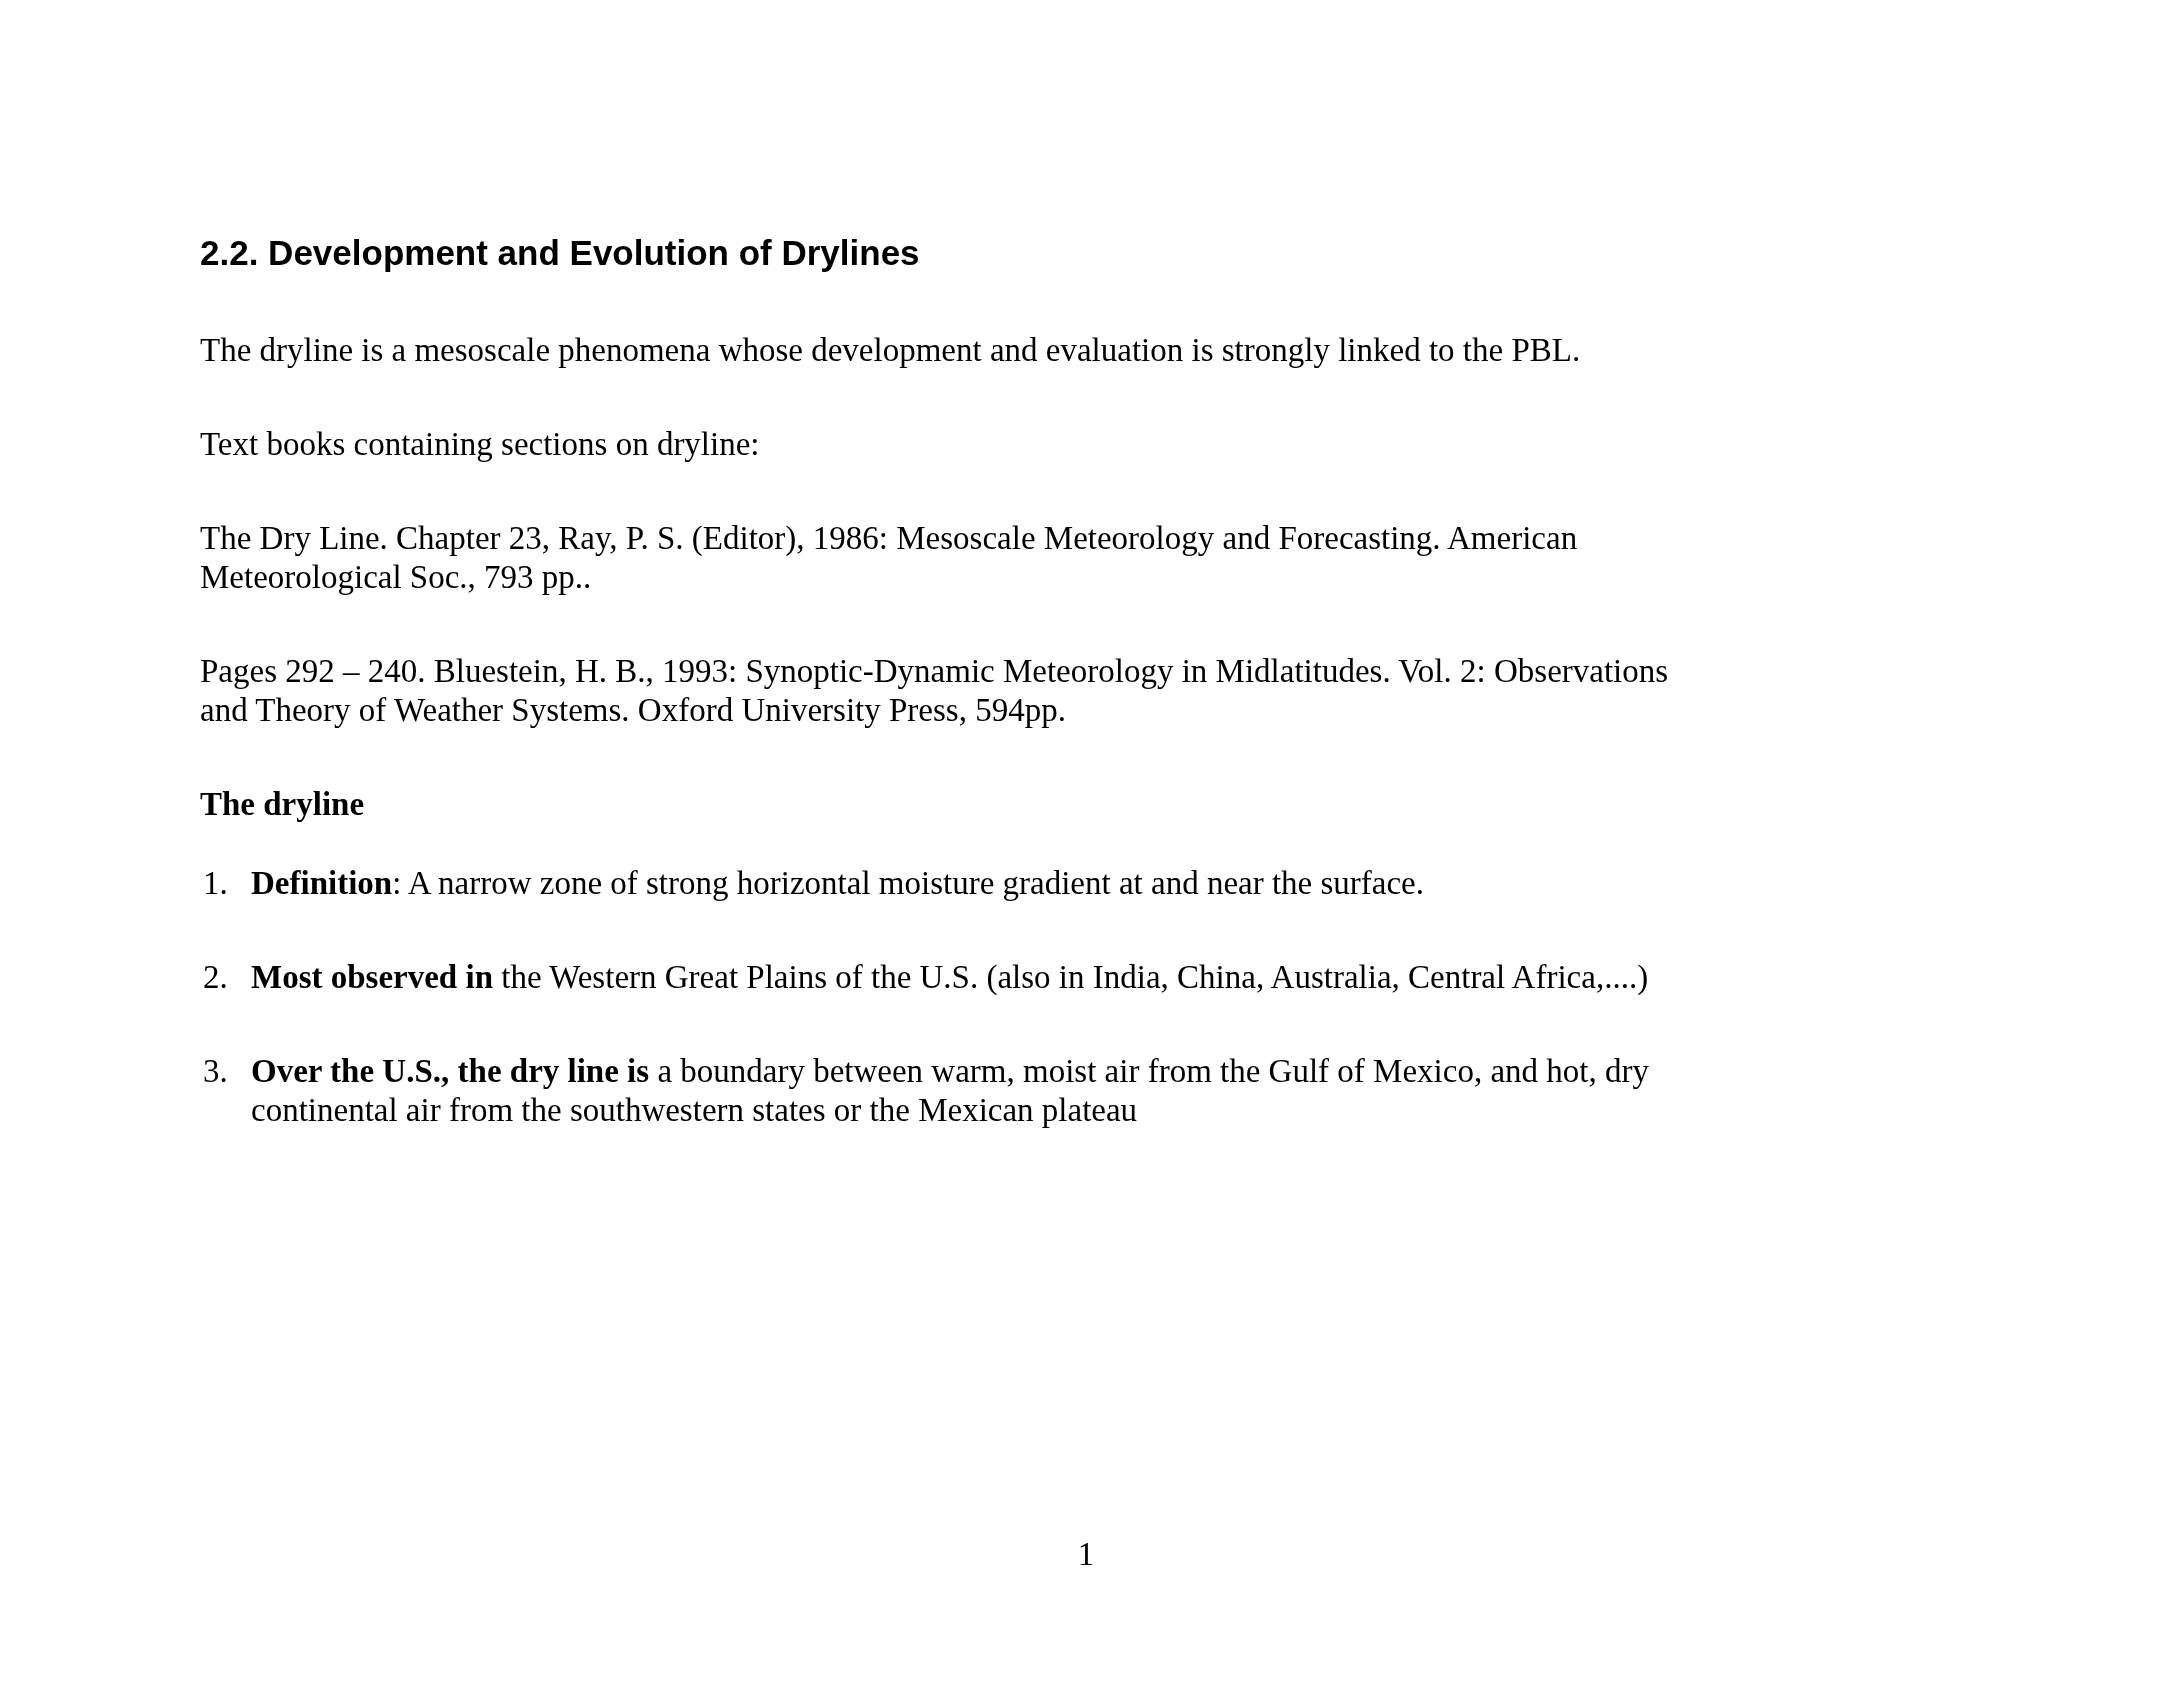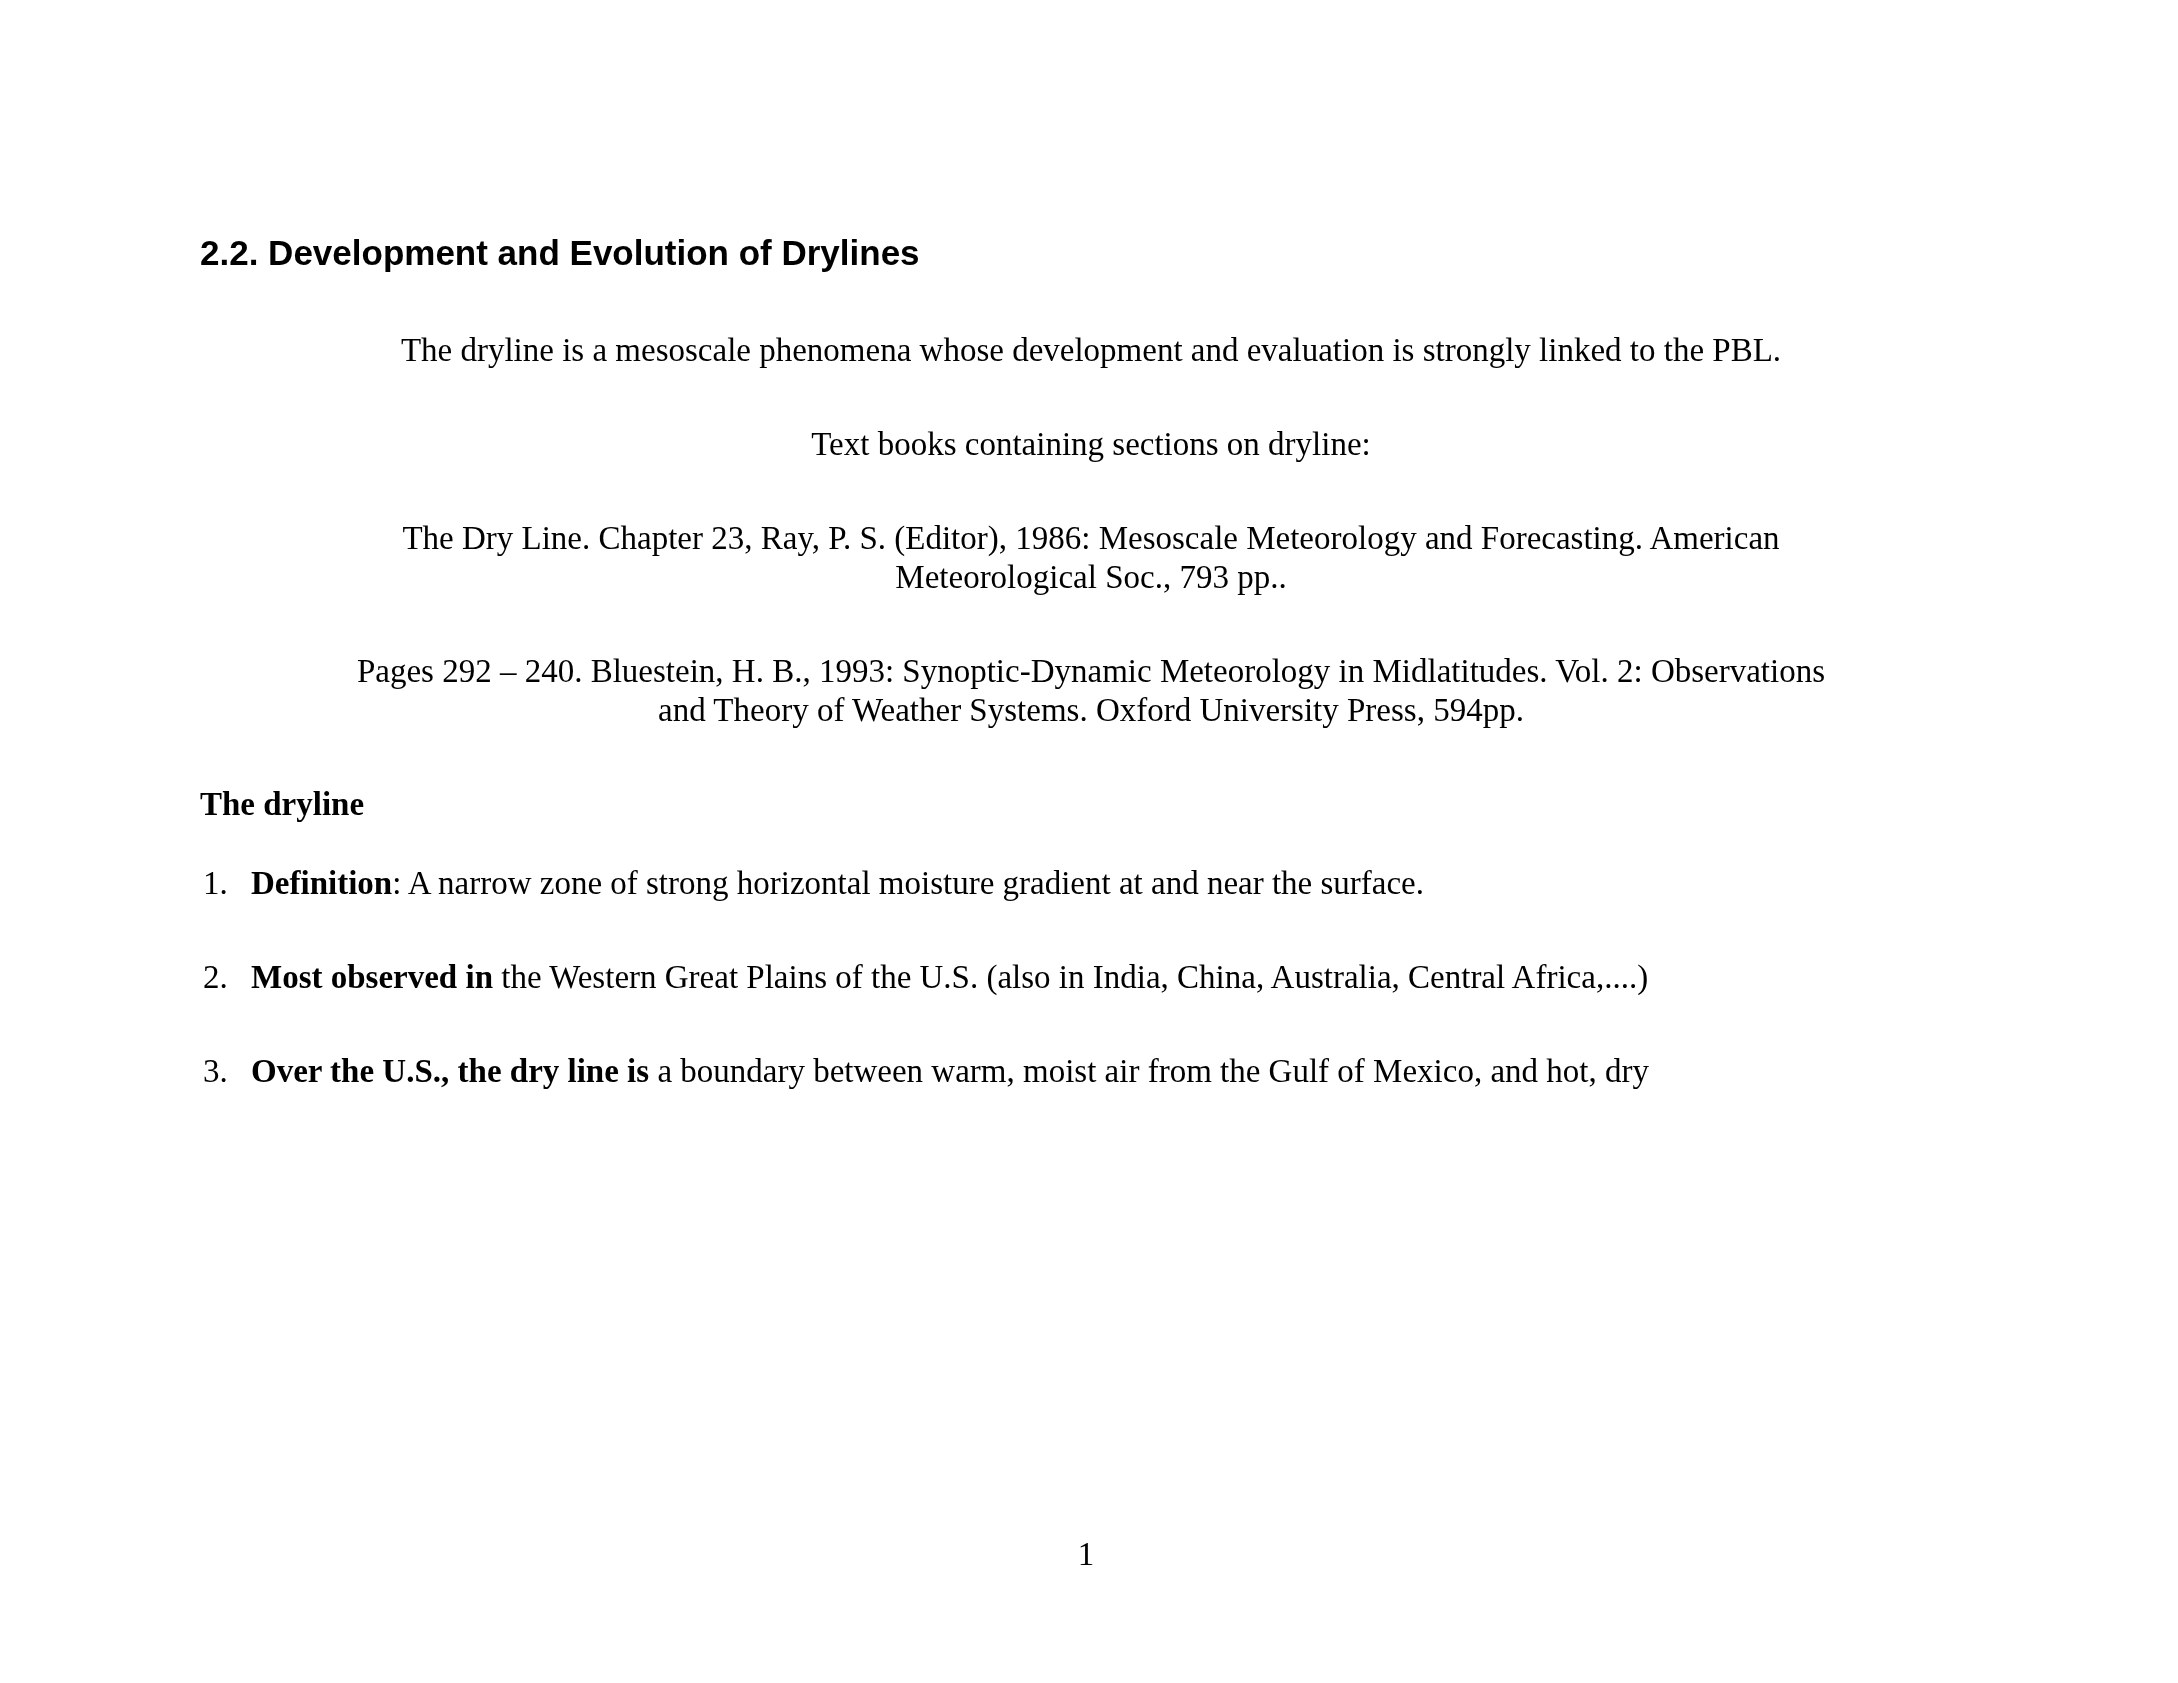--- a/index.html
+++ b/index.html
@@ -30,21 +30,20 @@
     white-space: nowrap;
   }
   .para {
     font-size: 33px;
     line-height: 39px;
     margin: 0 0 55px 0;
   }
   .para .line {
     display: block;
     white-space: nowrap;
-    text-align: center;
   }
   .subheading {
     font-size: 33px;
     line-height: 39px;
     font-weight: bold;
     margin: 0 0 40px 0;
     white-space: nowrap;
   }
   .list-item {
     position: relative;
@@ -106,21 +105,21 @@
 
     <div class="list-item">
       <span class="li-num">1.</span><span class="li-lead">Definition</span><span>: A narrow zone of strong horizontal moisture gradient at and near the surface.</span>
     </div>
 
     <div class="list-item">
       <span class="li-num">2.</span><span class="li-lead">Most observed in</span><span> the Western Great Plains of the U.S. (also in India, China, Australia, Central Africa,....)</span>
     </div>
 
     <div class="list-item">
-      <span class="li-num">3.</span><span class="li-lead">Over the U.S., the dry line is</span><span> a boundary between warm, moist air from the Gulf of Mexico, and hot, dry</span>
+      <span class="li-num">3.</span><span class="li-lead">Over the U.S., the dry line is</span><span> a boundary between warm, moist air from the Gulf of Mexico, and hot, dry</span><span class="li-line2">continental air from the southwestern states or the Mexican plateau</span>
     </div>
 
   </div>
 
 </div>
 
 <div class="page-number">1</div>
 
 
 </body></html>

